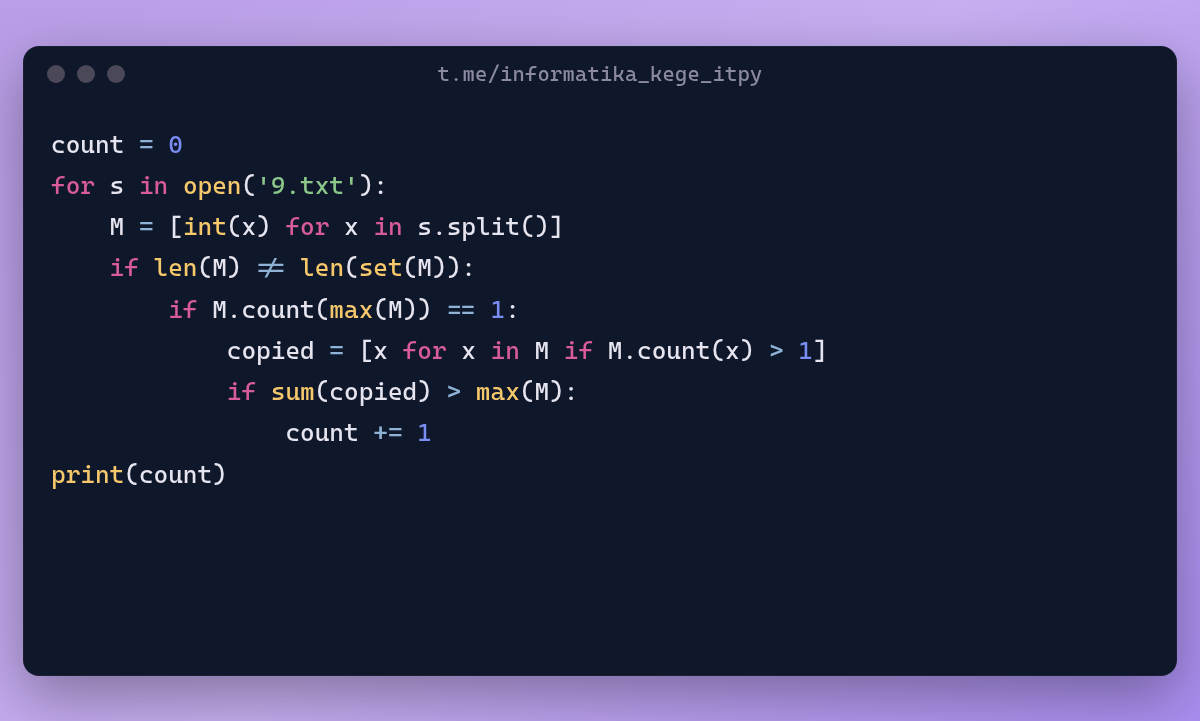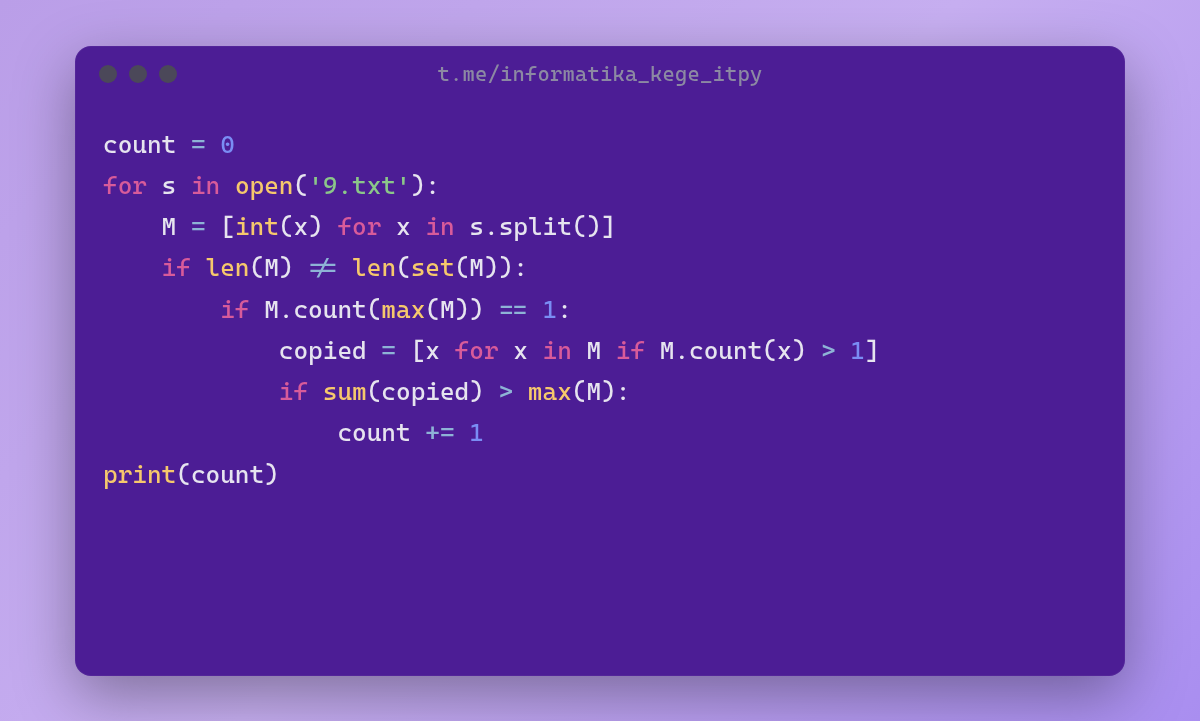--- a/index.html
+++ b/index.html
@@ -5,23 +5,23 @@
   * { margin: 0; padding: 0; box-sizing: border-box; }
   html, body { width: 1200px; height: 721px; overflow: hidden; }
   body {
     background: linear-gradient(135deg, #ba9ee8 0%, #c0a6ec 25%, #c7aff1 50%, #b89df0 75%, #a98ef0 100%);
     display: flex;
     align-items: center;
     justify-content: center;
     font-family: ui-monospace, 'SF Mono', 'Cascadia Code', 'Source Code Pro', Menlo, Consolas, monospace;
   }
   .window {
-    width: 1050px;
+    width: 1154px;
     height: 630px;
-    background: #4c1d95;
+    background: #0f172a;
     border-radius: 16px;
     box-shadow: 0 20px 60px rgba(0,0,0,0.35), 0 0 0 1px rgba(255,255,255,0.04) inset;
     overflow: hidden;
     display: flex;
     flex-direction: column;
   }
   .titlebar {
     height: 56px;
     display: flex;
     align-items: center;

